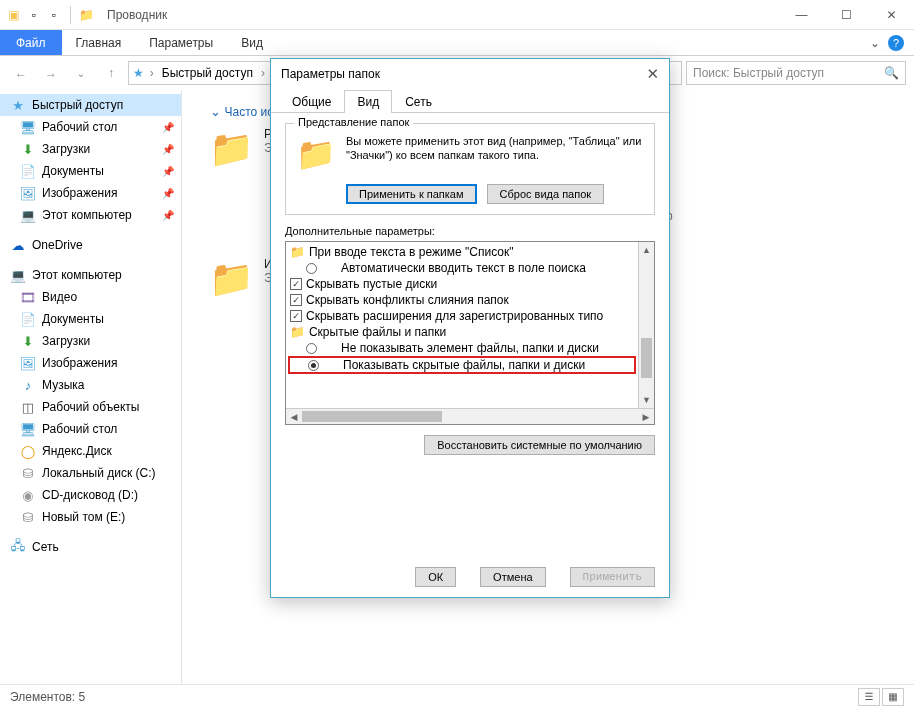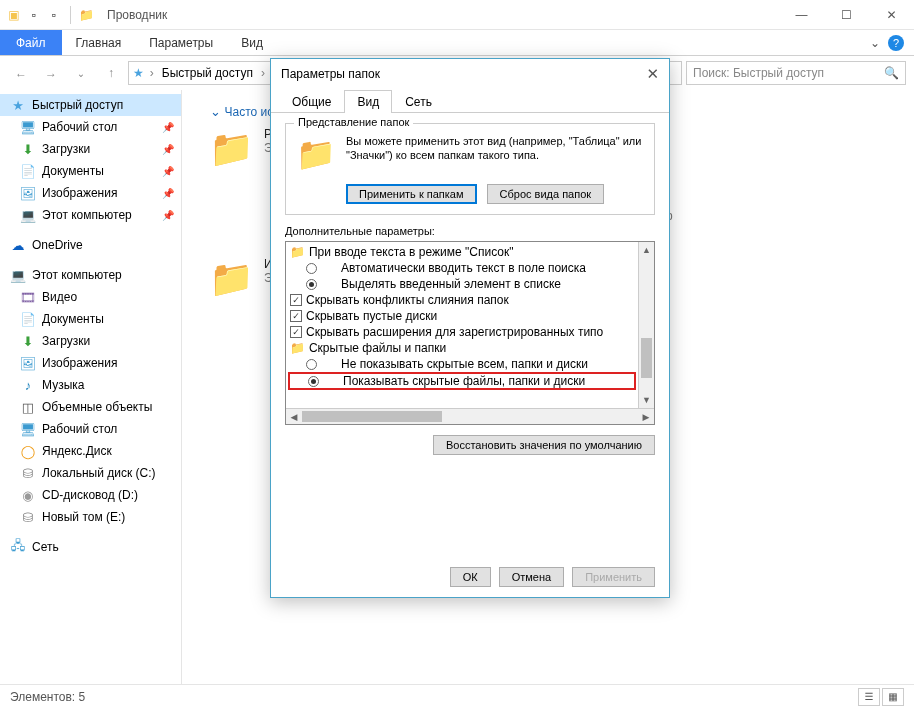--- a/index.html
+++ b/index.html
@@ -67,21 +67,21 @@
 .dlg-body { padding: 10px 14px; flex: 1; display: flex; flex-direction: column; }
 
 .group { border: 1px solid #ccc; padding: 10px; margin-bottom: 10px; position: relative; }
 .group .legend { position: absolute; top: -8px; left: 8px; background: #fff; padding: 0 4px; font-size: 11px; }
 .group-row { display: flex; gap: 10px; }
 .group-row .gicon { width: 40px; height: 40px; display: flex; align-items: center; justify-content: center; font-size: 32px; }
 .group-row .gtext { flex: 1; font-size: 11px; line-height: 1.3; }
 .group-btns { display: flex; gap: 10px; margin-top: 10px; margin-left: 50px; }
 .btn { border: 1px solid #adadad; background: #e1e1e1; padding: 3px 12px; font-size: 11px; cursor: default; }
 .btn.hilite { border: 2px solid #0078d7; padding: 2px 11px; }
-.btn.disabled { color: #aaa; }
+.btn.disabled { color: #aaa; font-family: Liberation Mono, monospace; }
 
 .adv-label { font-size: 11px; margin-bottom: 4px; }
 .tree-box { border: 1px solid #888; height: 184px; overflow: hidden; position: relative; display: flex; flex-direction: column; }
 .tree { flex: 1; overflow: hidden; padding: 2px; }
 .tree-item { display: flex; align-items: center; gap: 4px; padding: 1px 2px; font-size: 11px; white-space: nowrap; }
 .tree-item.ind1 { padding-left: 18px; gap: 24px; }
 .tree-item.mark { border: 2px solid #d22; padding-top: 0; padding-bottom: 0; }
 .tree-item .tiny-folder { color: #f0c14b; font-size: 12px; }
 .tree .chk { width: 12px; height: 12px; border: 1px solid #666; display: inline-flex; align-items: center; justify-content: center; font-size: 9px; }
 .tree .chk.on::after { content: "✓"; color: #333; }
@@ -90,21 +90,21 @@
 .vscroll { width: 16px; background: #f0f0f0; border-left: 1px solid #ccc; display: flex; flex-direction: column; }
 .vscroll .arr { height: 16px; display: flex; align-items: center; justify-content: center; font-size: 9px; color: #666; }
 .vscroll .track { flex: 1; position: relative; }
 .vscroll .thumb { position: absolute; left: 2px; right: 2px; top: 80px; height: 40px; background: #c0c0c0; }
 .hscroll { height: 16px; border-top: 1px solid #ccc; background: #f0f0f0; display: flex; }
 .hscroll .arr { width: 16px; display: flex; align-items: center; justify-content: center; font-size: 9px; color: #666; }
 .hscroll .track { flex: 1; position: relative; }
 .hscroll .thumb { position: absolute; top: 2px; bottom: 2px; left: 0; width: 140px; background: #c0c0c0; }
 
 .restore-row { display: flex; justify-content: flex-end; margin-top: 10px; }
-.dlg-footer { display: flex; justify-content: flex-end; gap: 8px; padding: 10px 14px; }
+.dlg-footer { display: flex; justify-content: flex-end; gap: 24px; padding: 10px 14px; }
 
 
 .ic-folder { color: #f5c551; }
 .ic-desktop { color: #3b9ad0; }
 .ic-down { color: #3ba03b; }
 .ic-doc { color: #6b8aa8; }
 .ic-img { color: #3b9ad0; }
 .ic-pc { color: #5a7a9a; }
 .ic-cloud { color: #0a5ec2; }
 .ic-vid { color: #7a5aa0; }
@@ -224,21 +224,21 @@
     <div class="sb-item">
         <span class="sb-icon ic-img">🖼</span>
         <span>Изображения</span>
       </div>
     <div class="sb-item">
         <span class="sb-icon ic-music">♪</span>
         <span>Музыка</span>
       </div>
     <div class="sb-item">
         <span class="sb-icon ic-3d">◫</span>
-        <span>Объемные объекты</span>
+        <span>Рабочий объекты</span>
       </div>
     <div class="sb-item">
         <span class="sb-icon ic-desktop">🖥</span>
         <span>Рабочий стол</span>
       </div>
     <div class="sb-item">
         <span class="sb-icon ic-yadisk">◯</span>
         <span>Яндекс.Диск</span>
       </div>
     <div class="sb-item">
@@ -335,43 +335,39 @@
       <div style="display:flex;flex:1;overflow:hidden">
         <div class="tree" id="tree">
             <div class="tree-item ind0">
               <span class="tiny-folder">📁</span>
               <span>При вводе текста в режиме "Список"</span>
             </div>
             <div class="tree-item ind1">
               <span class="rad"></span>
               <span>Автоматически вводить текст в поле поиска</span>
             </div>
-            <div class="tree-item ind1">
-              <span class="rad on"></span>
-              <span>Выделять введенный элемент в списке</span>
+            <div class="tree-item ind0">
+              <span class="chk on"></span>
+              <span>Скрывать пустые диски</span>
             </div>
             <div class="tree-item ind0">
               <span class="chk on"></span>
               <span>Скрывать конфликты слияния папок</span>
             </div>
             <div class="tree-item ind0">
               <span class="chk on"></span>
-              <span>Скрывать пустые диски</span>
-            </div>
-            <div class="tree-item ind0">
-              <span class="chk on"></span>
               <span>Скрывать расширения для зарегистрированных типо</span>
             </div>
             <div class="tree-item ind0">
               <span class="tiny-folder">📁</span>
               <span>Скрытые файлы и папки</span>
             </div>
             <div class="tree-item ind1">
               <span class="rad"></span>
-              <span>Не показывать скрытые всем, папки и диски</span>
+              <span>Не показывать элемент файлы, папки и диски</span>
             </div>
             <div class="tree-item ind1 mark">
               <span class="rad on"></span>
               <span>Показывать скрытые файлы, папки и диски</span>
             </div>
           </div>
         <div class="vscroll">
           <div class="arr">▲</div>
           <div class="track">
               <div class="thumb"></div>
@@ -382,21 +378,21 @@
       <div class="hscroll">
         <div class="arr">◀</div>
         <div class="track">
             <div class="thumb"></div>
           </div>
         <div class="arr">▶</div>
       </div>
     </div>
 
     <div class="restore-row">
-      <div class="btn">Восстановить значения по умолчанию</div>
+      <div class="btn">Восстановить системные по умолчанию</div>
     </div>
   </div>
   <div class="dlg-footer">
     <div class="btn">ОК</div>
     <div class="btn">Отмена</div>
     <div class="btn disabled">Применить</div>
   </div>
 </div>
 
 </body></html>

